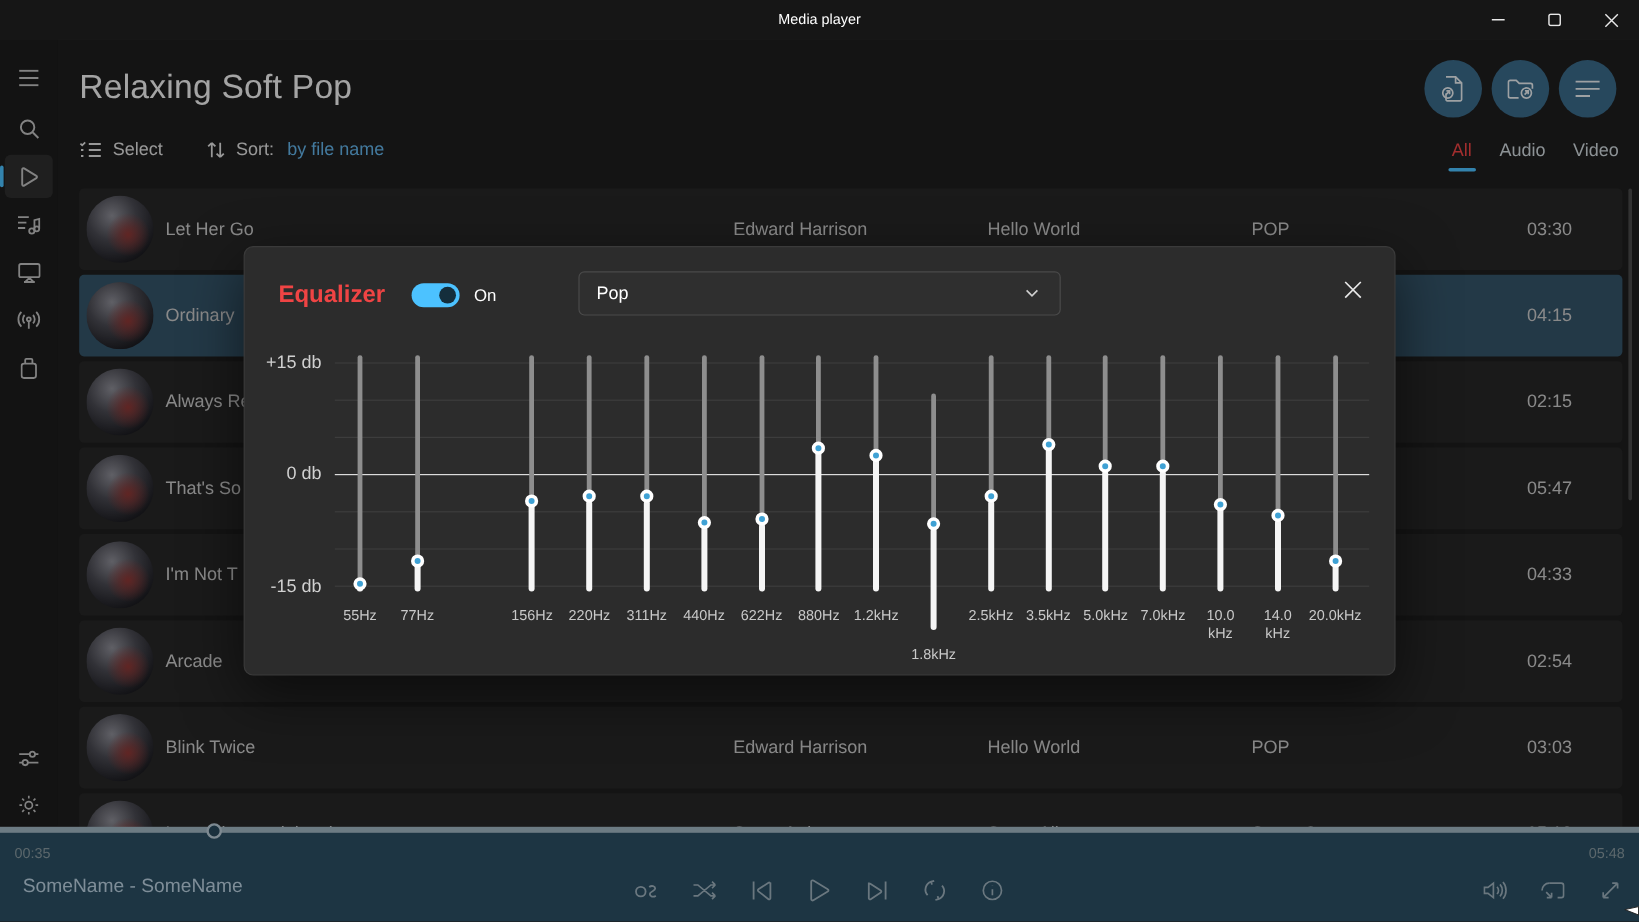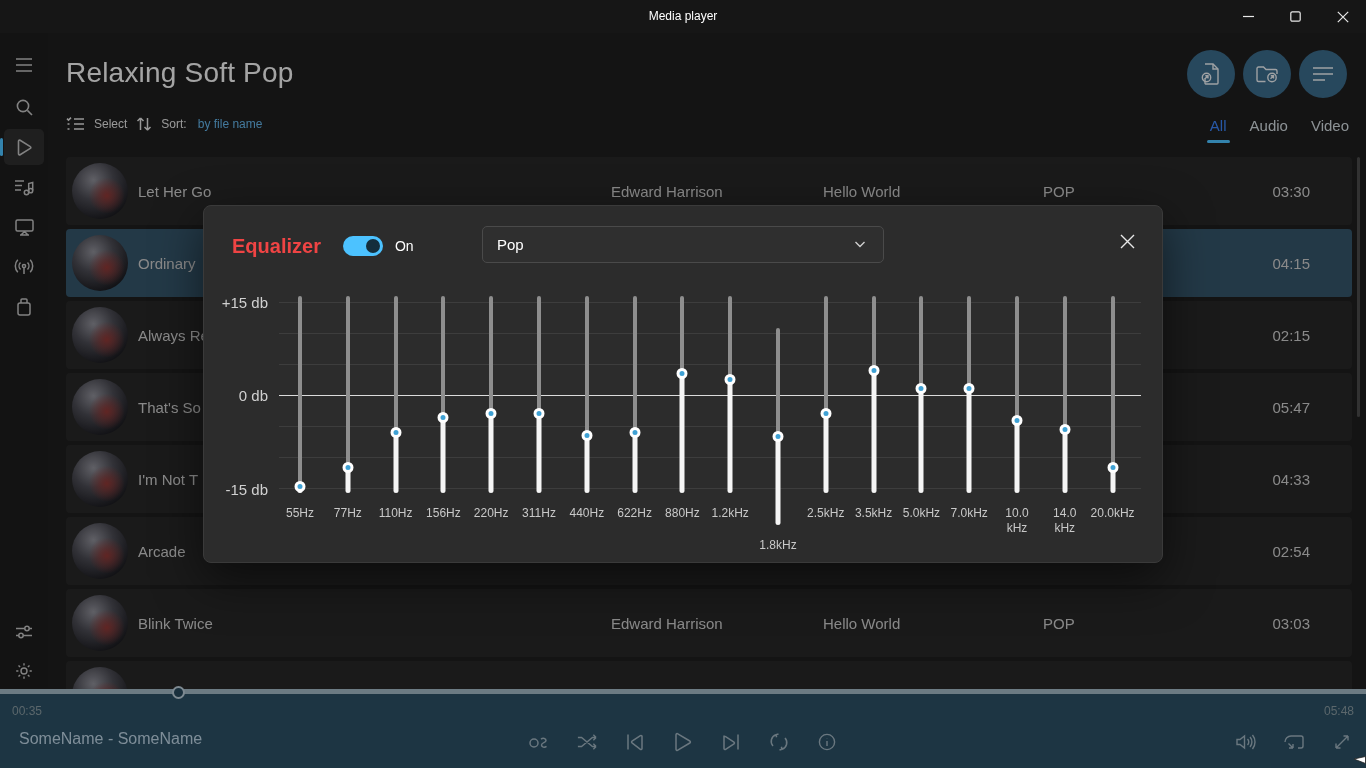--- a/index.html
+++ b/index.html
@@ -18,31 +18,31 @@
   
   .sidebar { position:absolute; top:33px; left:0; bottom:80px; width:48px; background:#1c1c1c; z-index:2; }
   .side-icon { position:absolute; left:4px; width:40px; height:36px; border-radius:5px;
     display:flex; align-items:center; justify-content:center; color:#c0c0c0; }
   .side-icon.selected { background:#2e2e2e; }
   .side-icon.selected::before { content:""; position:absolute; left:-4px; top:9px; width:3px; height:18px;
     border-radius:2px; background:#4cc2ff; }
 
   
   .page-title { position:absolute; left:66px; top:57px; font-size:28px; color:#f2f2f2; font-weight:400; letter-spacing:.2px; }
-  .toolbar { position:absolute; left:66px; top:116px; display:flex; gap:9px; color:#e0e0e0; font-size:12px; }
+  .toolbar { position:absolute; left:66px; top:116px; display:flex; gap:36px; color:#e0e0e0; font-size:15px; }
   .tool-item { display:flex; align-items:center; gap:9px; }
   .sort-value { color:#63b3e8; margin-left:2px; }
 
   .circle-actions { position:absolute; top:50px; right:19px; display:flex; gap:8px; z-index:2; }
   .circle-btn { width:48px; height:48px; border-radius:50%; background:#3a6a8a; color:#e9eef1;
     display:flex; align-items:center; justify-content:center; }
 
   .view-tabs { position:absolute; top:117px; right:17px; display:flex; gap:23px; z-index:2; }
   .tab { position:relative; font-size:15px; color:#cfd7dc; padding-bottom:9px; }
-  .tab.active { color:#3b82f6; }
+  .tab.active { color:#ef4444; }
   .tab.active::after { content:""; position:absolute; left:-3px; right:-3px; bottom:0; height:3px;
     border-radius:2px; background:#4cc2ff; }
 
   
   .list { position:absolute; left:66px; top:157px; right:14px; z-index:1; }
   .row { position:relative; height:68px; margin-bottom:4px; background:#272727; border-radius:4px; color:#cbcbcb; font-size:15px; }
   .row.selected { background:#345469; }
   .album-art { position:absolute; left:6px; top:6px; width:56px; height:56px; border-radius:50%;
     background:
       radial-gradient(circle at 62% 58%, rgba(155,52,48,.85) 0%, rgba(155,52,48,0) 38%),
@@ -392,26 +392,20 @@
     <div class="trk-dn" style="top: 283.05px; height: 3.95px;"></div>
     <div class="thumb" style="top: 274.55px;"></div>
     <div class="band-label">55Hz</div>
   </div>
         <div class="band" style="left: 119.8px;">
     <div class="trk-up" style="top: 90px; height: 174.24px;"></div>
     <div class="trk-dn" style="top: 264.24px; height: 22.76px;"></div>
     <div class="thumb" style="top: 255.74px;"></div>
     <div class="band-label">77Hz</div>
   </div>
-        <div class="band" style="left: 167.6px;">
-    <div class="trk-up" style="top: 90px; height: 139.755px;"></div>
-    <div class="trk-dn" style="top: 229.755px; height: 57.245px;"></div>
-    <div class="thumb" style="top: 221.255px;"></div>
-    <div class="band-label">110Hz</div>
-  </div>
         <div class="band" style="left: 215.4px;">
     <div class="trk-up" style="top: 90px; height: 124.08px;"></div>
     <div class="trk-dn" style="top: 214.08px; height: 72.92px;"></div>
     <div class="thumb" style="top: 205.58px;"></div>
     <div class="band-label">156Hz</div>
   </div>
         <div class="band" style="left: 263.2px;">
     <div class="trk-up" style="top: 90px; height: 120.945px;"></div>
     <div class="trk-dn" style="top: 210.945px; height: 76.055px;"></div>
     <div class="thumb" style="top: 202.445px;"></div>

